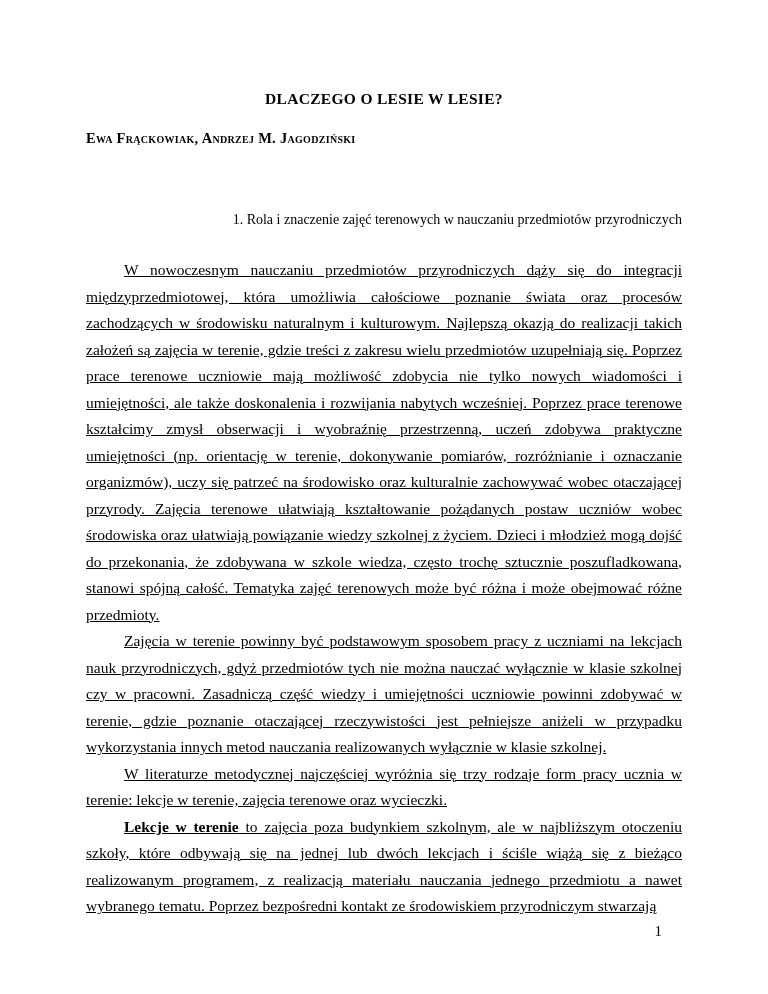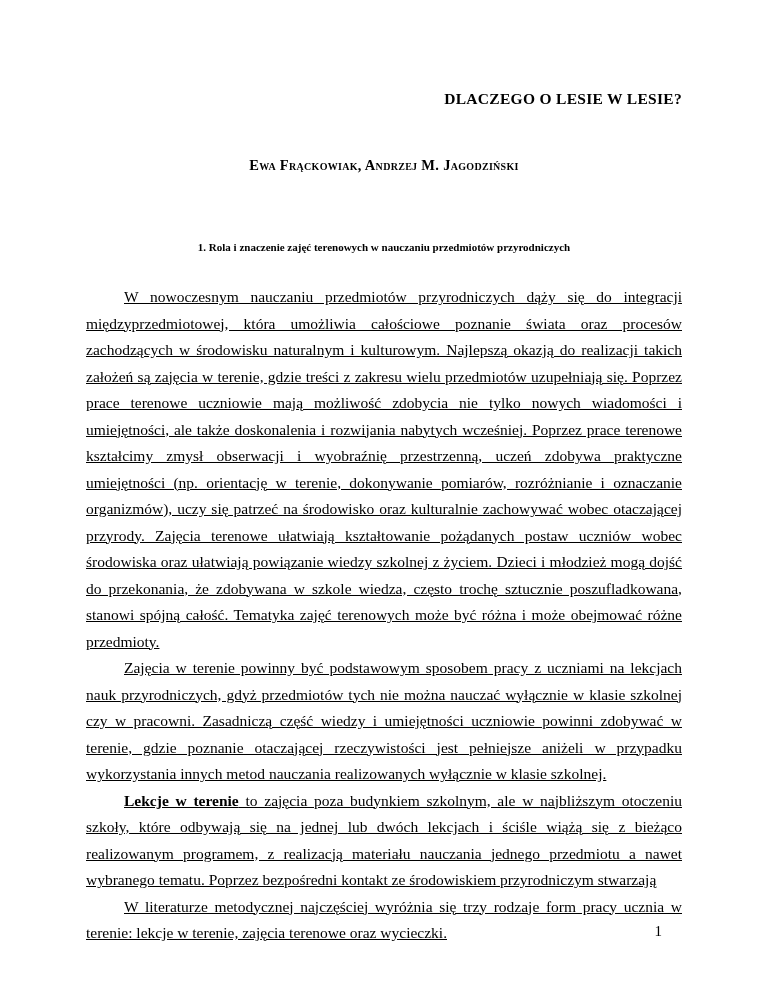--- a/index.html
+++ b/index.html
@@ -16,36 +16,35 @@
     box-sizing: border-box;
     padding: 90px 86px 0 86px;
     font-family: "Liberation Serif", "DejaVu Serif", serif;
     color: #000000;
     overflow: hidden;
   }
   .title {
     margin: 0;
     font-size: 15.5px;
     font-weight: bold;
-    text-align: right;
+    text-align: center;
     letter-spacing: 0.3px;
   }
   .authors {
-    margin-top: 49px;
+    margin-top: 22px;
     font-size: 14.5px;
     font-weight: bold;
     font-variant: small-caps;
-    text-align: center;
     letter-spacing: 0.3px;
   }
   .section-heading {
     margin: 62px 0 0 0;
-    font-size: 11px;
-    font-weight: bold;
-    text-align: center;
+    font-size: 14px;
+    font-weight: normal;
+    text-align: right;
     line-height: 22px;
   }
   .body-text {
     margin-top: 26px;
   }
   .body-text p {
     margin: 0;
     font-size: 15.5px;
     line-height: 26.5px;
     text-align: justify;
@@ -73,21 +72,21 @@
   <div class="authors">Ewa Frąckowiak, Andrzej M. Jagodziński</div>
 
   <h2 class="section-heading">1. Rola i znaczenie zajęć terenowych w nauczaniu przedmiotów przyrodniczych</h2>
 
   <div class="body-text">
 
     <p>W nowoczesnym nauczaniu przedmiotów przyrodniczych dąży się do integracji międzyprzedmiotowej, która umożliwia całościowe poznanie świata oraz procesów zachodzących w środowisku naturalnym i kulturowym. Najlepszą okazją do realizacji takich założeń są zajęcia w terenie, gdzie treści z zakresu wielu przedmiotów uzupełniają się. Poprzez prace terenowe uczniowie mają możliwość zdobycia nie tylko nowych wiadomości i umiejętności, ale także doskonalenia i rozwijania nabytych wcześniej. Poprzez prace terenowe kształcimy zmysł obserwacji i wyobraźnię przestrzenną, uczeń zdobywa praktyczne umiejętności (np. orientację w terenie, dokonywanie pomiarów, rozróżnianie i oznaczanie organizmów), uczy się patrzeć na środowisko oraz kulturalnie zachowywać wobec otaczającej przyrody. Zajęcia terenowe ułatwiają kształtowanie pożądanych postaw uczniów wobec środowiska oraz ułatwiają powiązanie wiedzy szkolnej z życiem. Dzieci i młodzież mogą dojść do przekonania, że zdobywana w szkole wiedza, często trochę sztucznie poszufladkowana, stanowi spójną całość. Tematyka zajęć terenowych może być różna i może obejmować różne przedmioty.</p>
 
     <p>Zajęcia w terenie powinny być podstawowym sposobem pracy z uczniami na lekcjach nauk przyrodniczych, gdyż przedmiotów tych nie można nauczać wyłącznie w klasie szkolnej czy w pracowni. Zasadniczą część wiedzy i umiejętności uczniowie powinni zdobywać w terenie, gdzie poznanie otaczającej rzeczywistości jest pełniejsze aniżeli w przypadku wykorzystania innych metod nauczania realizowanych wyłącznie w klasie szkolnej.</p>
 
+    <p>W literaturze metodycznej najczęściej wyróżnia się trzy rodzaje form pracy ucznia w terenie: lekcje w terenie, zajęcia terenowe oraz wycieczki.</p>
+
     <p><span class="lead-bold">Lekcje w terenie</span><span> to zajęcia poza budynkiem szkolnym, ale w najbliższym otoczeniu szkoły, które odbywają się na jednej lub dwóch lekcjach i ściśle wiążą się z bieżąco realizowanym programem, z realizacją materiału nauczania jednego przedmiotu a nawet wybranego tematu. Poprzez bezpośredni kontakt ze środowiskiem przyrodniczym stwarzają</span></p>
-
-    <p>W literaturze metodycznej najczęściej wyróżnia się trzy rodzaje form pracy ucznia w terenie: lekcje w terenie, zajęcia terenowe oraz wycieczki.</p>
 
   </div>
 
   <div class="page-number">1</div>
 
 </div>
 
 </body></html>

